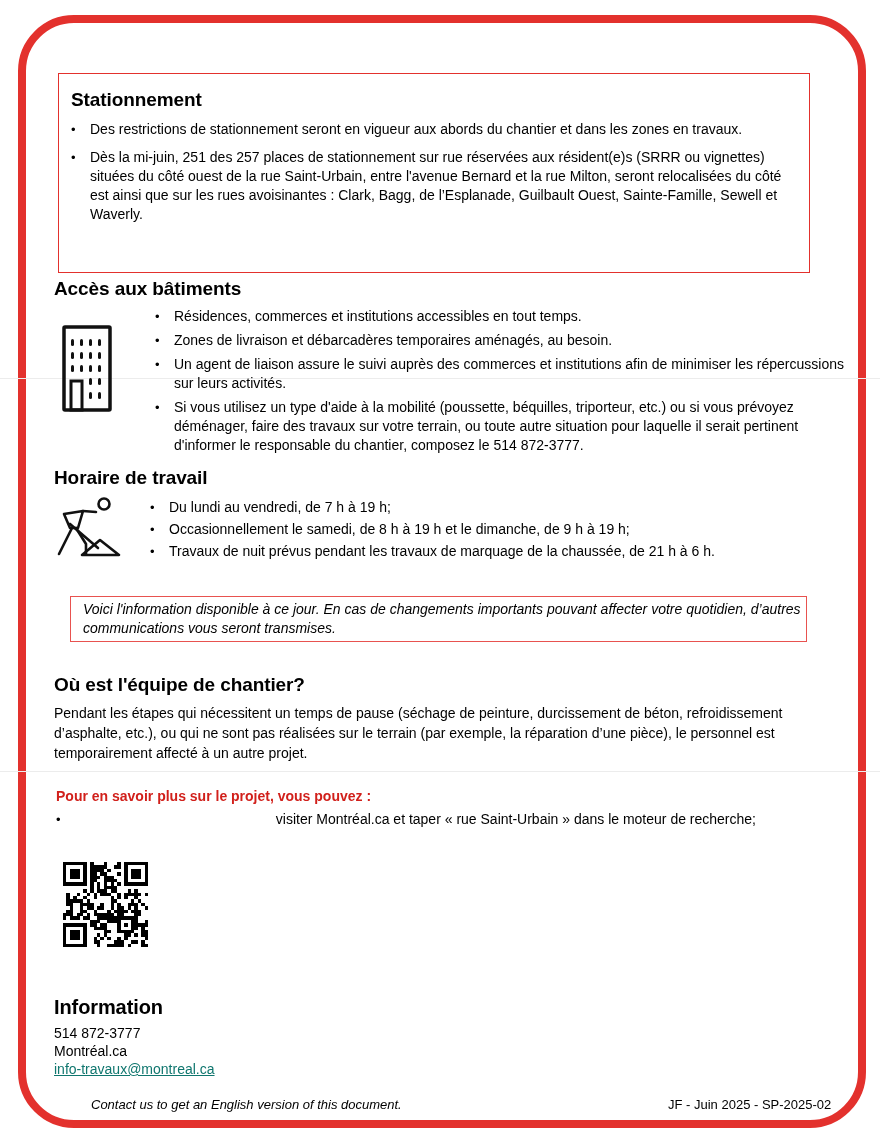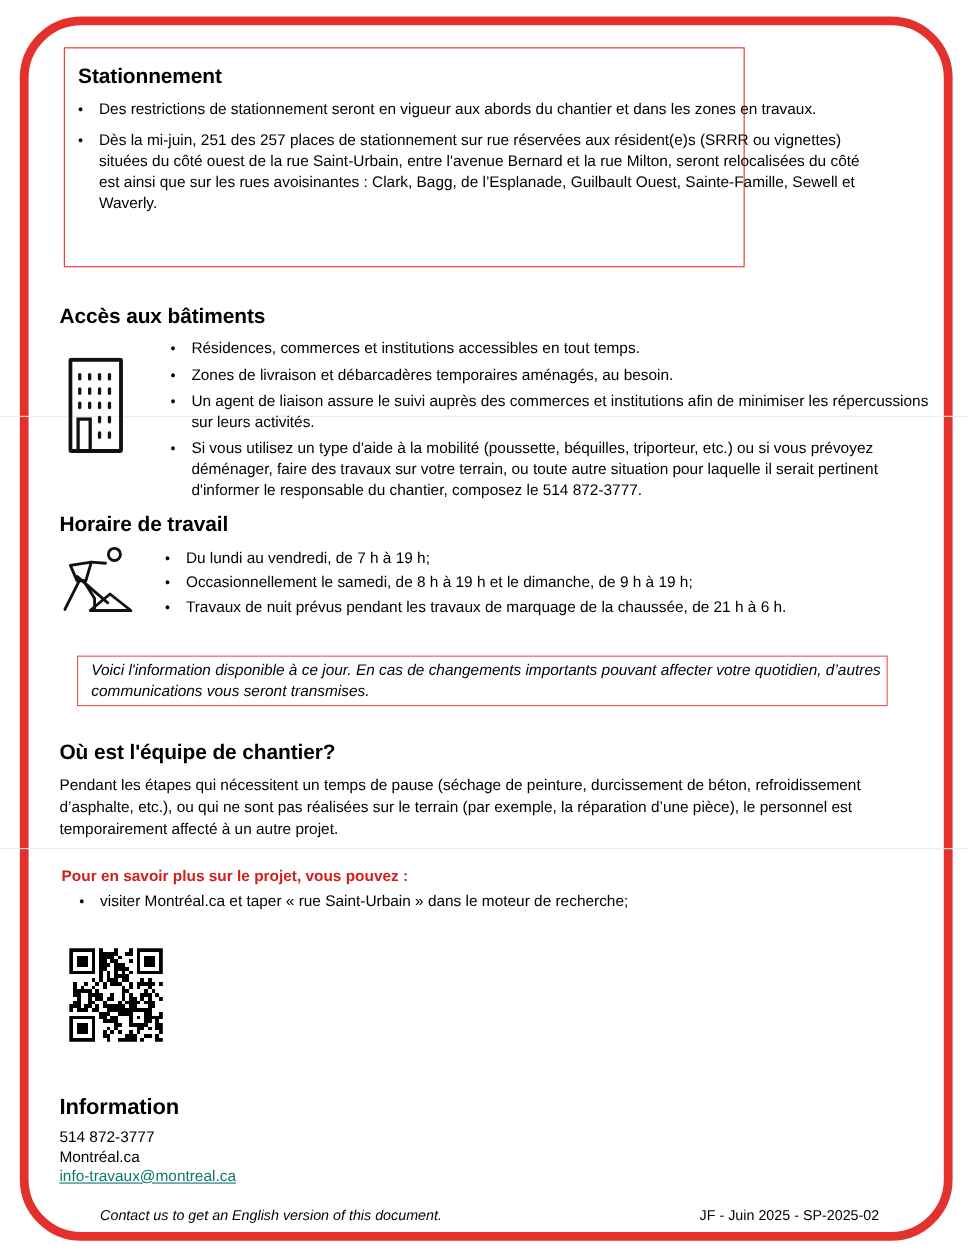--- a/index.html
+++ b/index.html
@@ -12,21 +12,21 @@
       border: 8px solid #e3312d; border-radius: 56px; box-sizing: content-box;
     }
     .pagebreak {
       position: absolute; left: 0; width: 880px; height: 1px; background: #ececec;
     }
     .abs { position: absolute; }
     h2 {
       margin: 0; font-size: 19px; font-weight: bold; line-height: 22px; letter-spacing: -0.1px;
     }
     .box-parking {
-      position: absolute; left: 58px; top: 43px; width: 619px; height: 200px;
+      position: absolute; left: 58px; top: 73px; width: 752px; height: 200px;
       border: 1.5px solid #e3312d; box-sizing: border-box;
     }
     .box-parking h2 { position: absolute; left: 12px; top: 15px; }
     ul.bullets { list-style: none; margin: 0; padding: 0; }
     ul.bullets li {
       position: relative; font-size: 14px; line-height: 19px; padding-left: 19px;
     }
     ul.bullets li::before {
       content: "\2022"; position: absolute; left: 0; top: 0; font-size: 13px;
     }
@@ -39,21 +39,21 @@
     .note-box {
       position: absolute; left: 70px; top: 596px; width: 737px; height: 46px;
       border: 1.5px solid #e8524f; box-sizing: border-box;
       padding: 3px 0 0 12px; font-style: italic; font-size: 14px; line-height: 19px;
     }
     .para { font-size: 14px; line-height: 20px; }
     .red-title { color: #d1201b; font-weight: bold; font-size: 14px; }
     .info-lines div { font-size: 14px; line-height: 18px; }
     .link { color: #0f766e; text-decoration: underline; cursor: pointer; }
     .footer-left { font-style: italic; font-size: 13px; }
-    .footer-right { font-size: 13px; }
+    .footer-right { font-size: 13px; margin-left: 32px; }
     svg { display: block; }
   </style>
 </head>
 <body>
 
 <div class="frame"></div>
 <div class="pagebreak" style="top:378px;"></div>
 <div class="pagebreak" style="top:771px;"></div>
 
 <section class="box-parking">
@@ -115,21 +115,21 @@
   <li>Occasionnellement le samedi, de 8 h à 19 h et le dimanche, de 9 h à 19 h;</li>
   <li>Travaux de nuit prévus pendant les travaux de marquage de la chaussée, de 21 h à 6 h.</li>
 </ul>
 
 <div class="note-box">Voici l'information disponible à ce jour. En cas de changements importants pouvant affecter votre quotidien, d’autres communications vous seront transmises.</div>
 
 <h2 class="abs" style="left:54px; top:674px;">Où est l'équipe de chantier?</h2>
 <div class="abs para" style="left:54px; top:703px; width:740px;">Pendant les étapes qui nécessitent un temps de pause (séchage de peinture, durcissement de béton, refroidissement d’asphalte, etc.), ou qui ne sont pas réalisées sur le terrain (par exemple, la réparation d’une pièce), le personnel est temporairement affecté à un autre projet.</div>
 
 <div class="abs red-title" style="left:56px; top:788px;">Pour en savoir plus sur le projet, vous pouvez :</div>
-<ul class="bullets abs" style="left:72px; top:811px; width:700px;">
+<ul class="bullets abs" style="left:56px; top:811px; width:700px;text-align:right;">
   <li style="line-height:17px;">visiter Montréal.ca et taper « rue Saint-Urbain » dans le moteur de recherche;</li>
 </ul>
 <div class="abs" style="left:63px; top:862px;">
   <svg id="qr" width="85" height="85" viewBox="0 0 25 25" shape-rendering="crispEdges">
       <rect x="0" y="0" width="1" height="1" fill="#000"></rect>
       <rect x="1" y="0" width="1" height="1" fill="#000"></rect>
       <rect x="2" y="0" width="1" height="1" fill="#000"></rect>
       <rect x="3" y="0" width="1" height="1" fill="#000"></rect>
       <rect x="4" y="0" width="1" height="1" fill="#000"></rect>
       <rect x="5" y="0" width="1" height="1" fill="#000"></rect>

